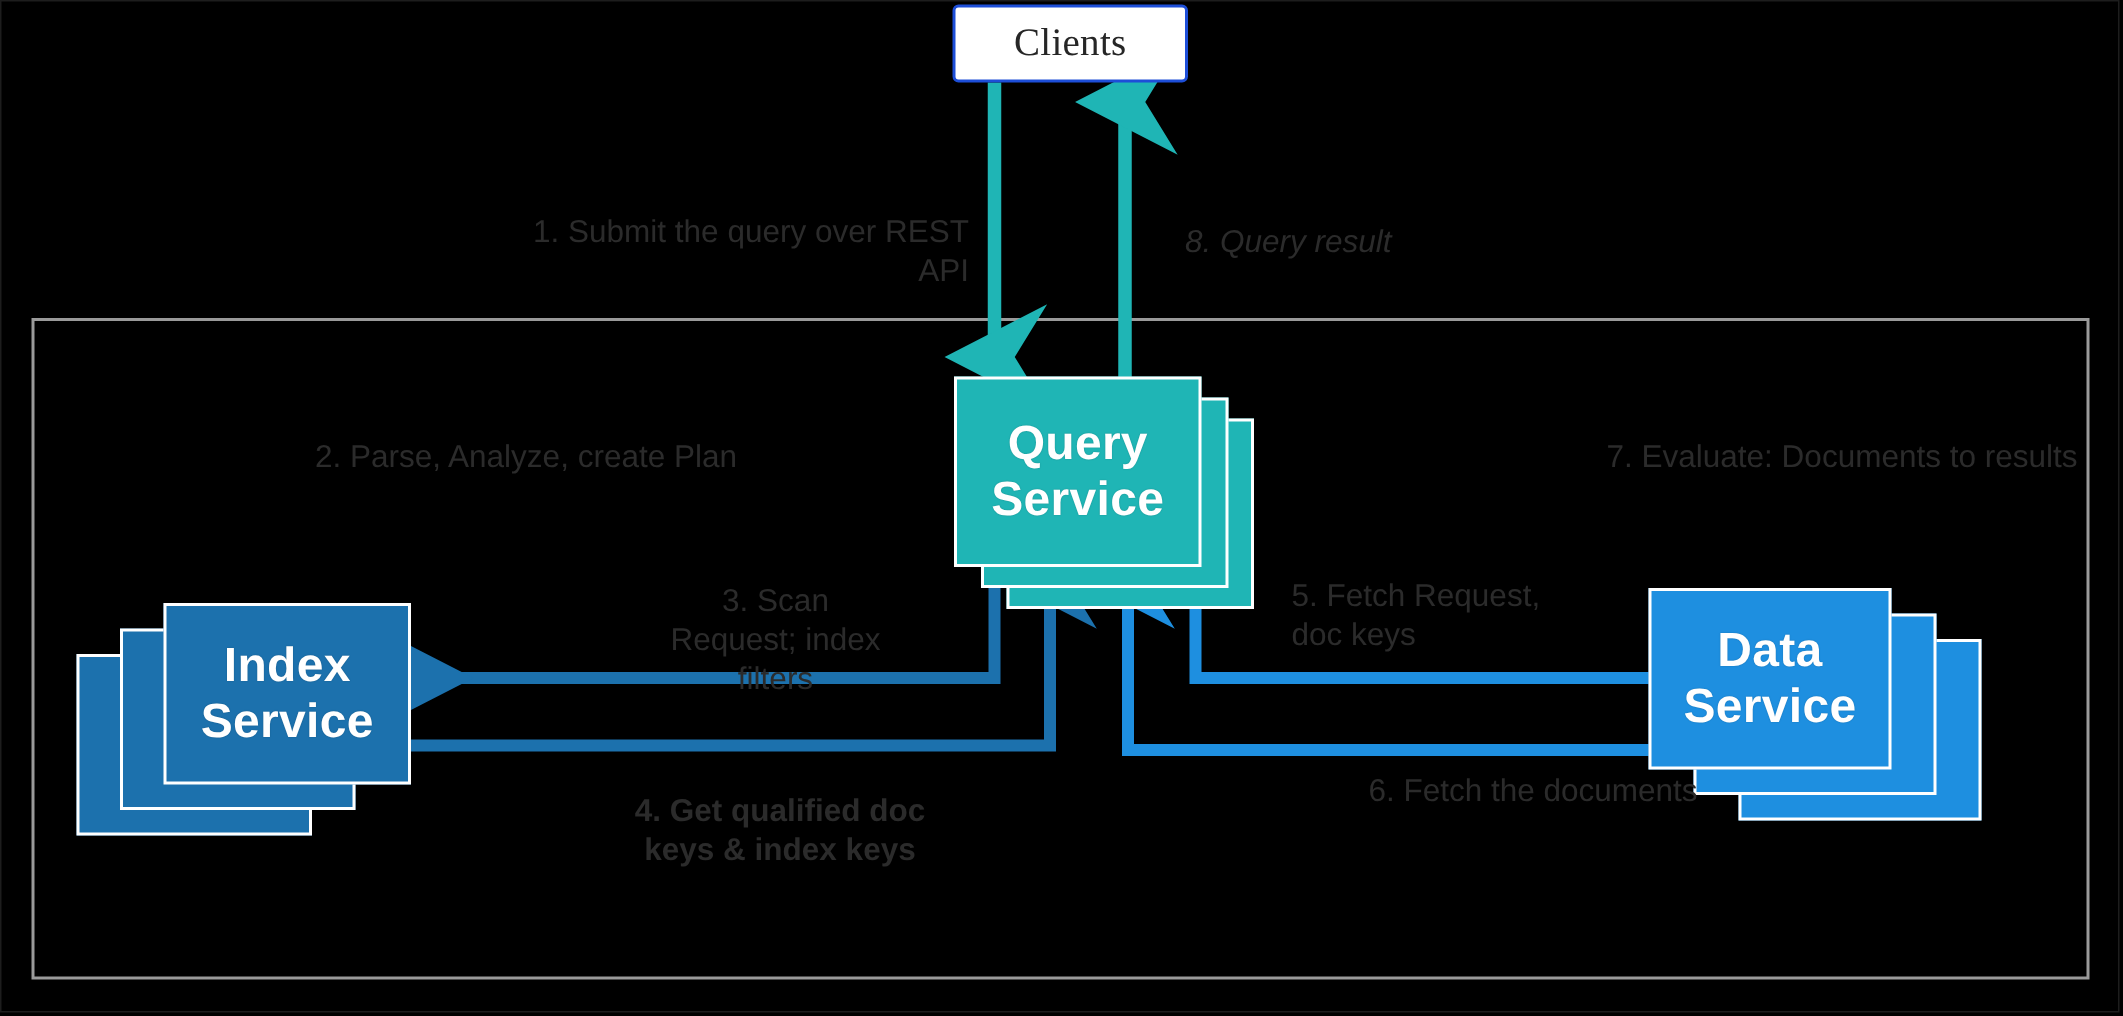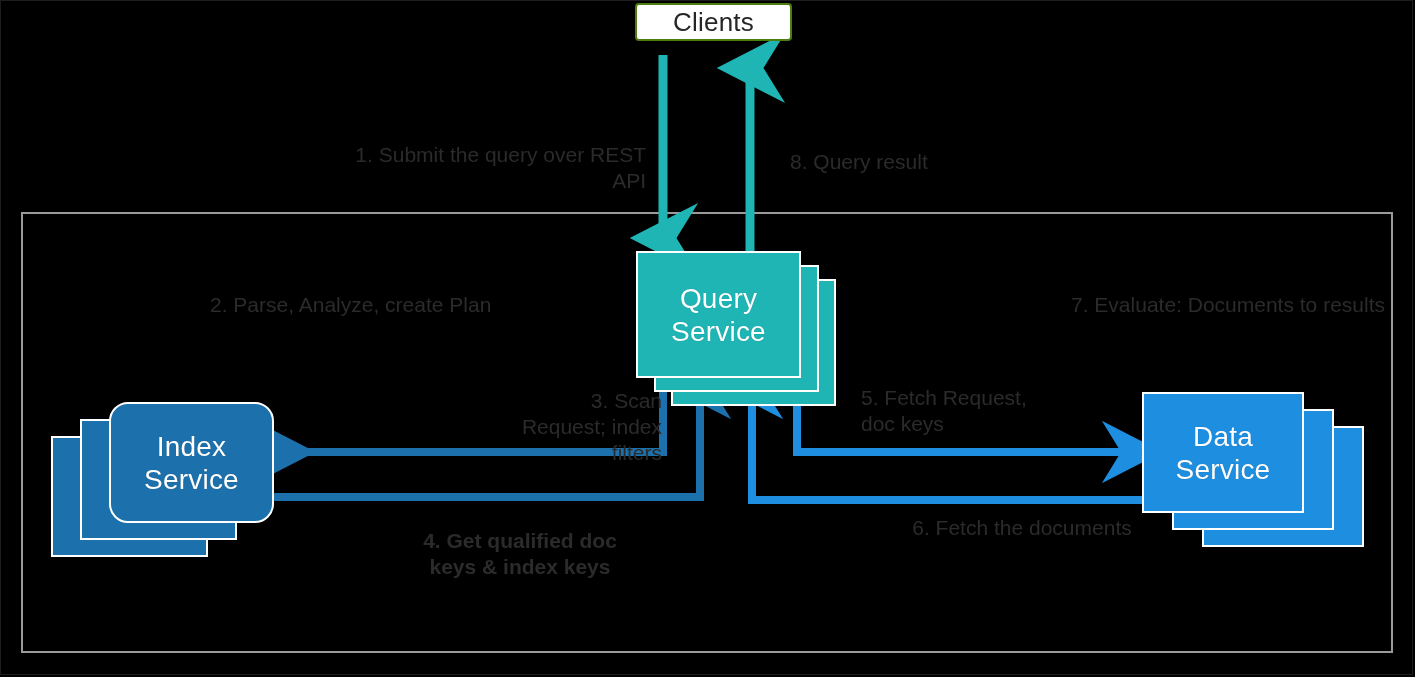--- a/index.html
+++ b/index.html
@@ -35,37 +35,38 @@
     box-sizing: border-box;
   }
   
   .node-label {
     position: absolute;
     left: 0; right: 0;
     top: 50%;
     transform: translateY(-50%);
     text-align: center;
     color: #ffffff;
-    font-size: 28px;
-    font-weight: normal;
+    font-size: 32px;
+    font-weight: bold;
     line-height: 1.18;
     letter-spacing: .2px;
     text-shadow: 0 0 1px rgba(0,0,0,.25);
   }
   
   .clients-box {
     position: absolute;
     left: 635px;
     top: 3px;
     width: 157px;
-    height: 38px;
+    height: 52px;
     background: #ffffff;
-    border: 2px solid #4d7c0f;
+    border: 2px solid #1d4ed8;
     border-radius: 4px;
     box-sizing: border-box;
+    font-family: Liberation Serif, serif;
   }
   .clients-box .node-label {
     color: #262626;
     font-size: 26px;
     font-weight: normal;
     text-shadow: none;
   }
   
   .stack { position: absolute; }
   .stack .card {
@@ -79,24 +80,24 @@
   #query-service-stack .card { background: #1fb5b5; }
   #query-service-stack .card.back2  { left: 35px; top: 28px;  width: 165px; height: 127px; }
   #query-service-stack .card.back1  { left: 18px; top: 14px;  width: 165px; height: 127px; }
   #query-service-stack .card.front  { left: 0px;  top: 0px;   width: 165px; height: 127px; }
 
   
   #index-service-stack { left: 51px; top: 402px; width: 223px; height: 155px; }
   #index-service-stack .card { background: #1c71ad; }
   #index-service-stack .card.back2  { left: 0px;  top: 34px; width: 157px; height: 121px; }
   #index-service-stack .card.back1  { left: 29px; top: 17px; width: 157px; height: 121px; }
-  #index-service-stack .card.front  { left: 58px; top: 0px;  width: 165px; height: 121px; border-radius: 19px; }
-
-  
-  #data-service-stack { left: 1142px; top: 392px; width: 180px; height: 155px; }
+  #index-service-stack .card.front  { left: 58px; top: 0px;  width: 165px; height: 121px; }
+
+  
+  #data-service-stack { left: 1099px; top: 392px; width: 180px; height: 155px; }
   #data-service-stack .card { background: #1e8fe0; }
   #data-service-stack .card.back2  { left: 60px; top: 34px; width: 162px; height: 121px; }
   #data-service-stack .card.back1  { left: 30px; top: 17px; width: 162px; height: 121px; }
   #data-service-stack .card.front  { left: 0px;  top: 0px;  width: 162px; height: 121px; }
 
   
   #connectors {
     position: absolute;
     left: 0; top: 0;
     width: 1415px; height: 677px;
@@ -104,24 +105,24 @@
   }
   
   .caption {
     position: absolute;
     color: #2b2b2b;
     font-size: 21px;
     line-height: 1.23;
     white-space: pre-line;
   }
   #caption-1 { left: 206px; top: 142px; width: 440px; text-align: right; }
-  #caption-8 { left: 790px; top: 149px; width: 300px; text-align: left; }
+  #caption-8 { left: 790px; top: 149px; width: 300px; text-align: left; font-style: italic; }
   #caption-2 { left: 210px; top: 292px; width: 420px; text-align: left; }
   #caption-7 { left: 915px; top: 292px; width: 470px; text-align: right; }
-  #caption-3 { left: 372px; top: 388px; width: 290px; text-align: right; }
+  #caption-3 { left: 372px; top: 388px; width: 290px; text-align: center; }
   #caption-4 { left: 380px; top: 528px; width: 280px; text-align: center; font-weight: bold; }
   #caption-5 { left: 861px; top: 385px; width: 280px; text-align: left; }
   #caption-6 { left: 857px; top: 515px; width: 330px; text-align: center; }
 </style>
 </head>
 <body>
 
 <div id="canvas">
 
   <div class="page-frame"></div>

